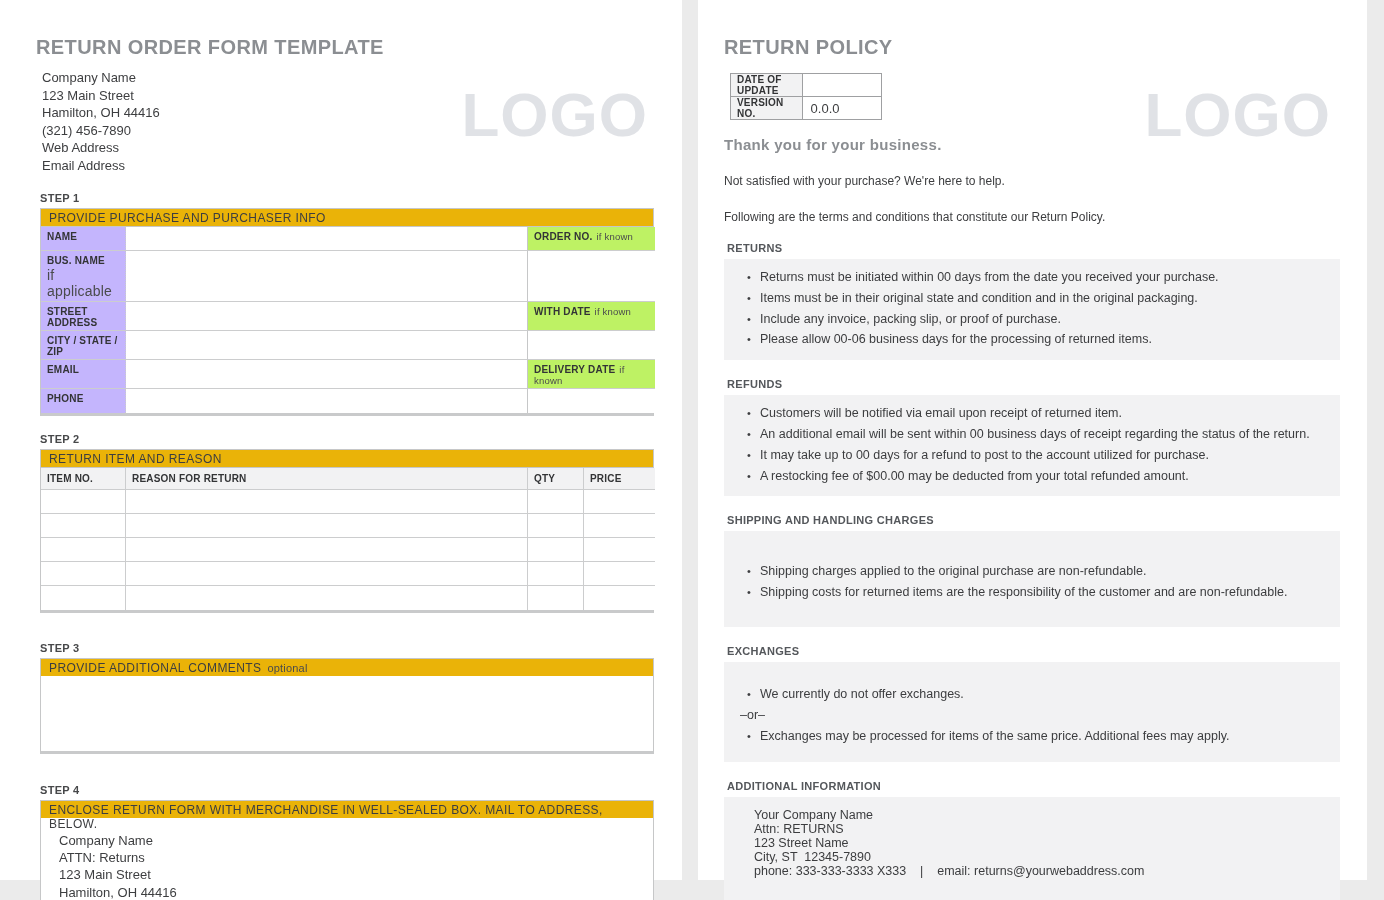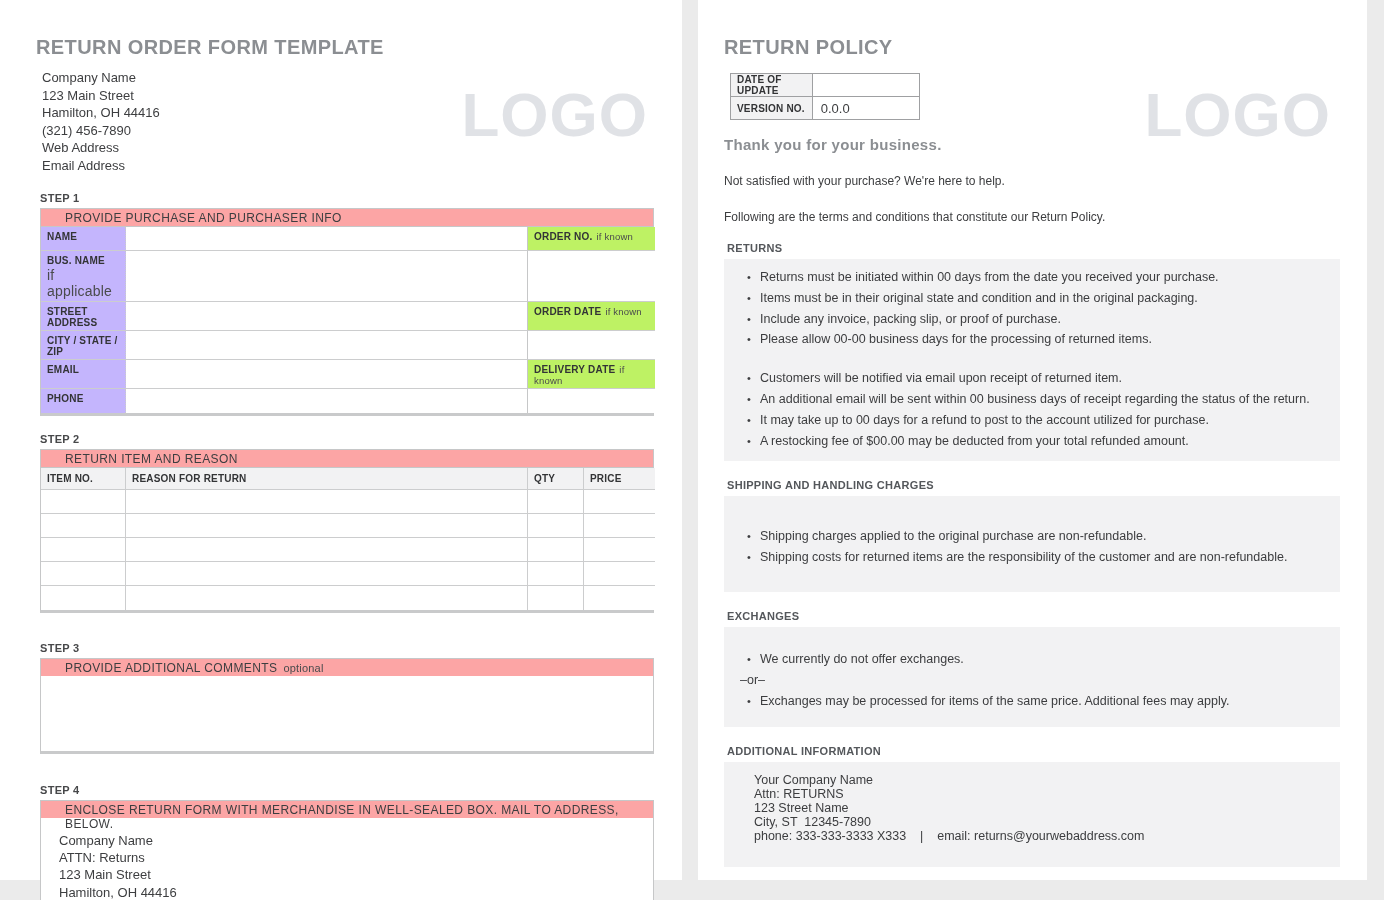--- a/index.html
+++ b/index.html
@@ -28,23 +28,23 @@
     font-size:20px; font-weight:bold; letter-spacing:.4px;
     color:#8b8e92; margin:36px 0 10px 36px;
   }
   .company-block { margin-left:42px; font-size:13px; line-height:17.6px; color:#3d3e40; }
 
   .step-label { margin:17px 0 4px 40px; font-size:11px; font-weight:bold; color:#47484a; letter-spacing:.3px; }
 
   .block { margin-left:40px; width:614px; }
 
   .bar {
-    background:#fca5a5; border:1px solid #c6c7c8; border-bottom:none;
+    background:#eab308; border:1px solid #c6c7c8; border-bottom:none;
     font-size:12px; color:#3d3e40; letter-spacing:.4px;
-    padding:2px 24px; height:18px; line-height:14px;
+    padding:2px 8px; height:18px; line-height:14px;
   }
   .bar .bar-note { font-size:11px; letter-spacing:.2px; margin-left:6px; color:#4a4b4d; }
 
   
   .grid1 {
     display:grid; grid-template-columns:85px 402px 127px;
     border:1px solid #c6c7c8; border-bottom:3px solid #c9cacb;
   }
   .grid1 .cell { border-bottom:1px solid #cccdce; min-height:24px; padding:4px 6px 2px 6px; }
   .grid1 .row-last { border-bottom:none; }
@@ -75,21 +75,21 @@
 
   .openbox {
     border:1px solid #c6c7c8; border-top:none; border-bottom:3px solid #c9cacb;
     background:#fff;
   }
   .box-comments { height:78px; }
   .box-mail { height:92px; padding:14px 0 0 18px; font-size:13px; line-height:17.4px; color:#3d3e40; }
 
   
   .r-content { margin-left:26px; width:616px; }
-  .meta-table { margin:14px 0 0 6px; border:1px solid #9fa0a2; width:190px; border-collapse:collapse;padding-left:16px; }
+  .meta-table { margin:14px 0 0 6px; border:1px solid #9fa0a2; width:152px; border-collapse:collapse;padding-left:16px; }
   .meta-table td { border:1px solid #9fa0a2; height:23px; vertical-align:middle; }
   .meta-table .mlab { background:#f2f2f3; font-size:10px; font-weight:bold; color:#333436; width:82px; padding:0 6px; letter-spacing:.2px; }
   .meta-table .mval { background:#fff; font-size:13px; color:#3d3e40; width:108px; padding:0 8px; }
 
   .thanks { margin-top:16px; font-size:15px; font-weight:bold; color:#8b8e92; letter-spacing:.3px; }
   .intro-line { font-size:12px; line-height:14.5px; color:#3c3d3f;margin-top:21px; }
 
   .sec-head { font-size:11px; font-weight:bold; color:#54575b; letter-spacing:.3px; margin:18px 0 5px 3px; }
   .sec-box { background:#f2f2f3; padding:8px 14px 10px 14px; }
   .bullet { display:flex; font-size:12.5px; line-height:20.8px; color:#3c3d3f; }
@@ -124,21 +124,21 @@
       <div class="cell lab">NAME</div>
       <div class="cell inp"></div>
       <div class="cell side-lab"><span>ORDER NO.</span><span class="note">if known</span></div>
 
       <div class="cell lab tall"><span>BUS. NAME</span><span class="sub">if applicable</span></div>
       <div class="cell inp tall"></div>
       <div class="cell side-inp tall"></div>
 
       <div class="cell lab">STREET ADDRESS</div>
       <div class="cell inp"></div>
-      <div class="cell side-lab"><span>ORDER DATE</span><span class="note">if known</span></div>
+      <div class="cell side-lab"><span>WITH DATE</span><span class="note">if known</span></div>
 
       <div class="cell lab">CITY / STATE / ZIP</div>
       <div class="cell inp"></div>
       <div class="cell side-inp"></div>
 
       <div class="cell lab">EMAIL</div>
       <div class="cell inp"></div>
       <div class="cell side-lab"><span>DELIVERY DATE</span><span class="note">if known</span></div>
 
       <div class="cell lab row-last">PHONE</div>
@@ -229,24 +229,25 @@
       <div class="bullet">
           <span class="dot">•</span>
           <span>Items must be in their original state and condition and in the original packaging.</span>
         </div>
       <div class="bullet">
           <span class="dot">•</span>
           <span>Include any invoice, packing slip, or proof of purchase.</span>
         </div>
       <div class="bullet">
           <span class="dot">•</span>
-          <span>Please allow 00-00 business days for the processing of returned items.</span>
-        </div>
-    </div>
-
+          <span>Please allow 00-06 business days for the processing of returned items.</span>
+        </div>
+    </div>
+
+    <div class="sec-head">REFUNDS</div>
     <div class="sec-box">
       <div class="bullet">
           <span class="dot">•</span>
           <span>Customers will be notified via email upon receipt of returned item.</span>
         </div>
       <div class="bullet">
           <span class="dot">•</span>
           <span>An additional email will be sent within 00 business days of receipt regarding the status of the return.</span>
         </div>
       <div class="bullet">

